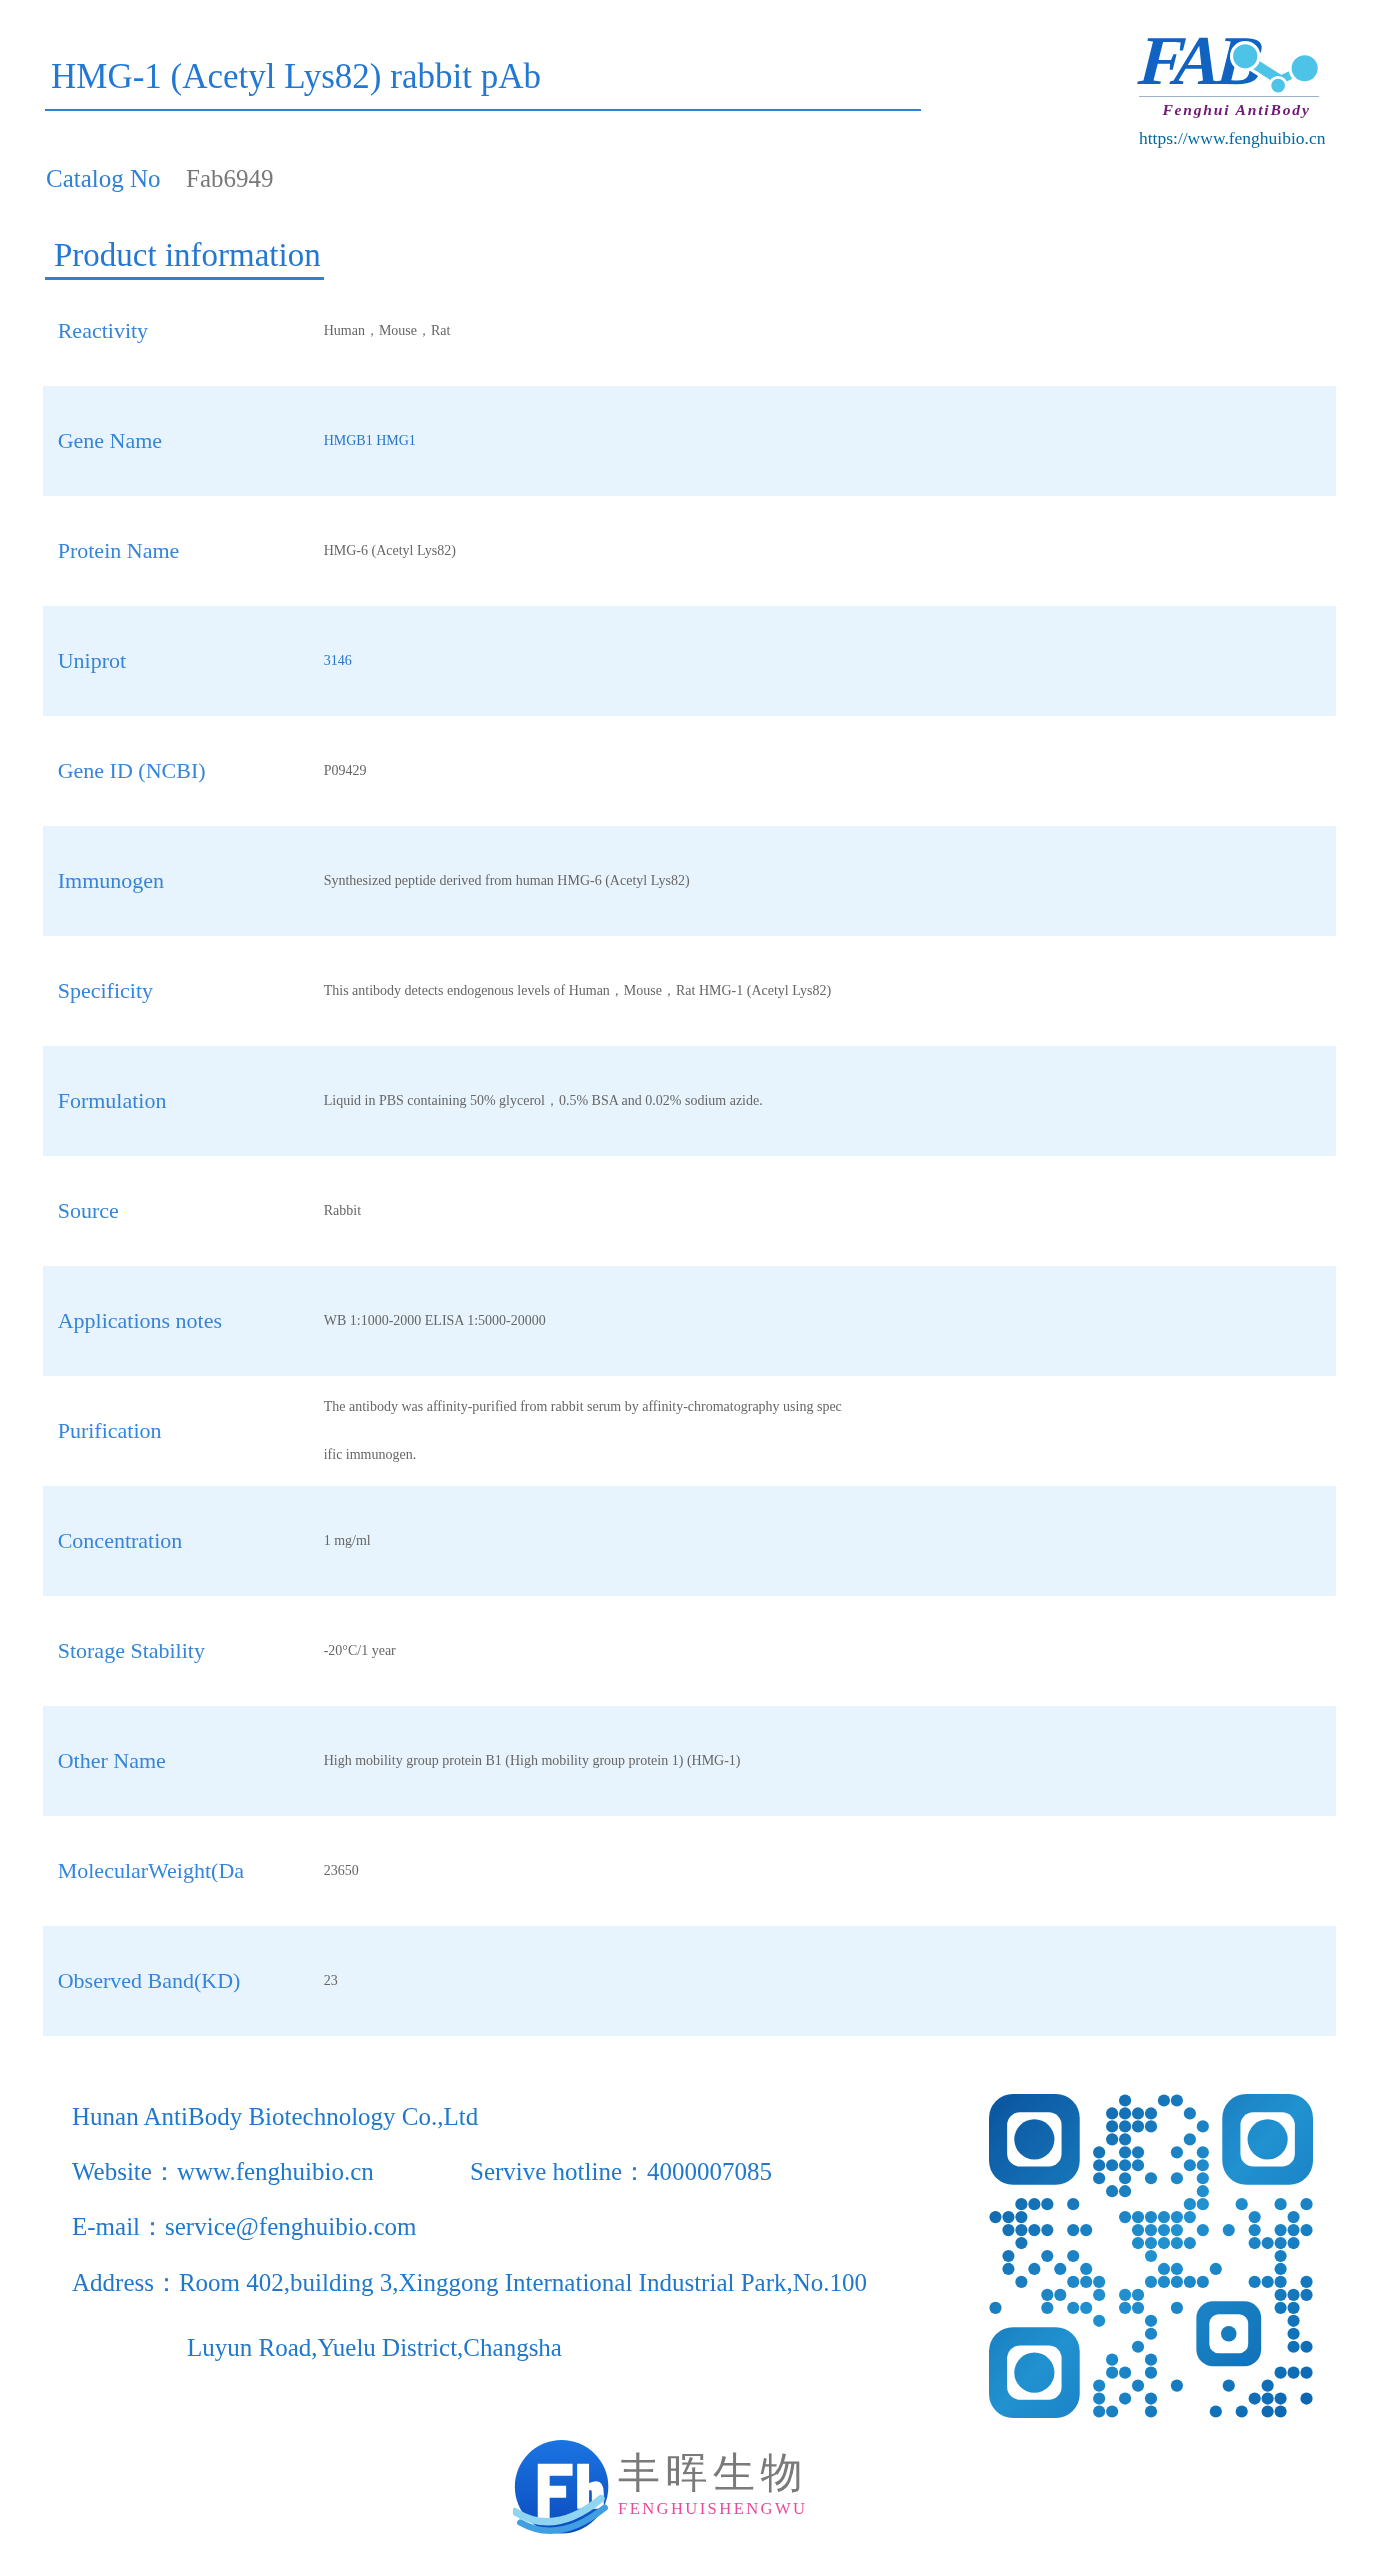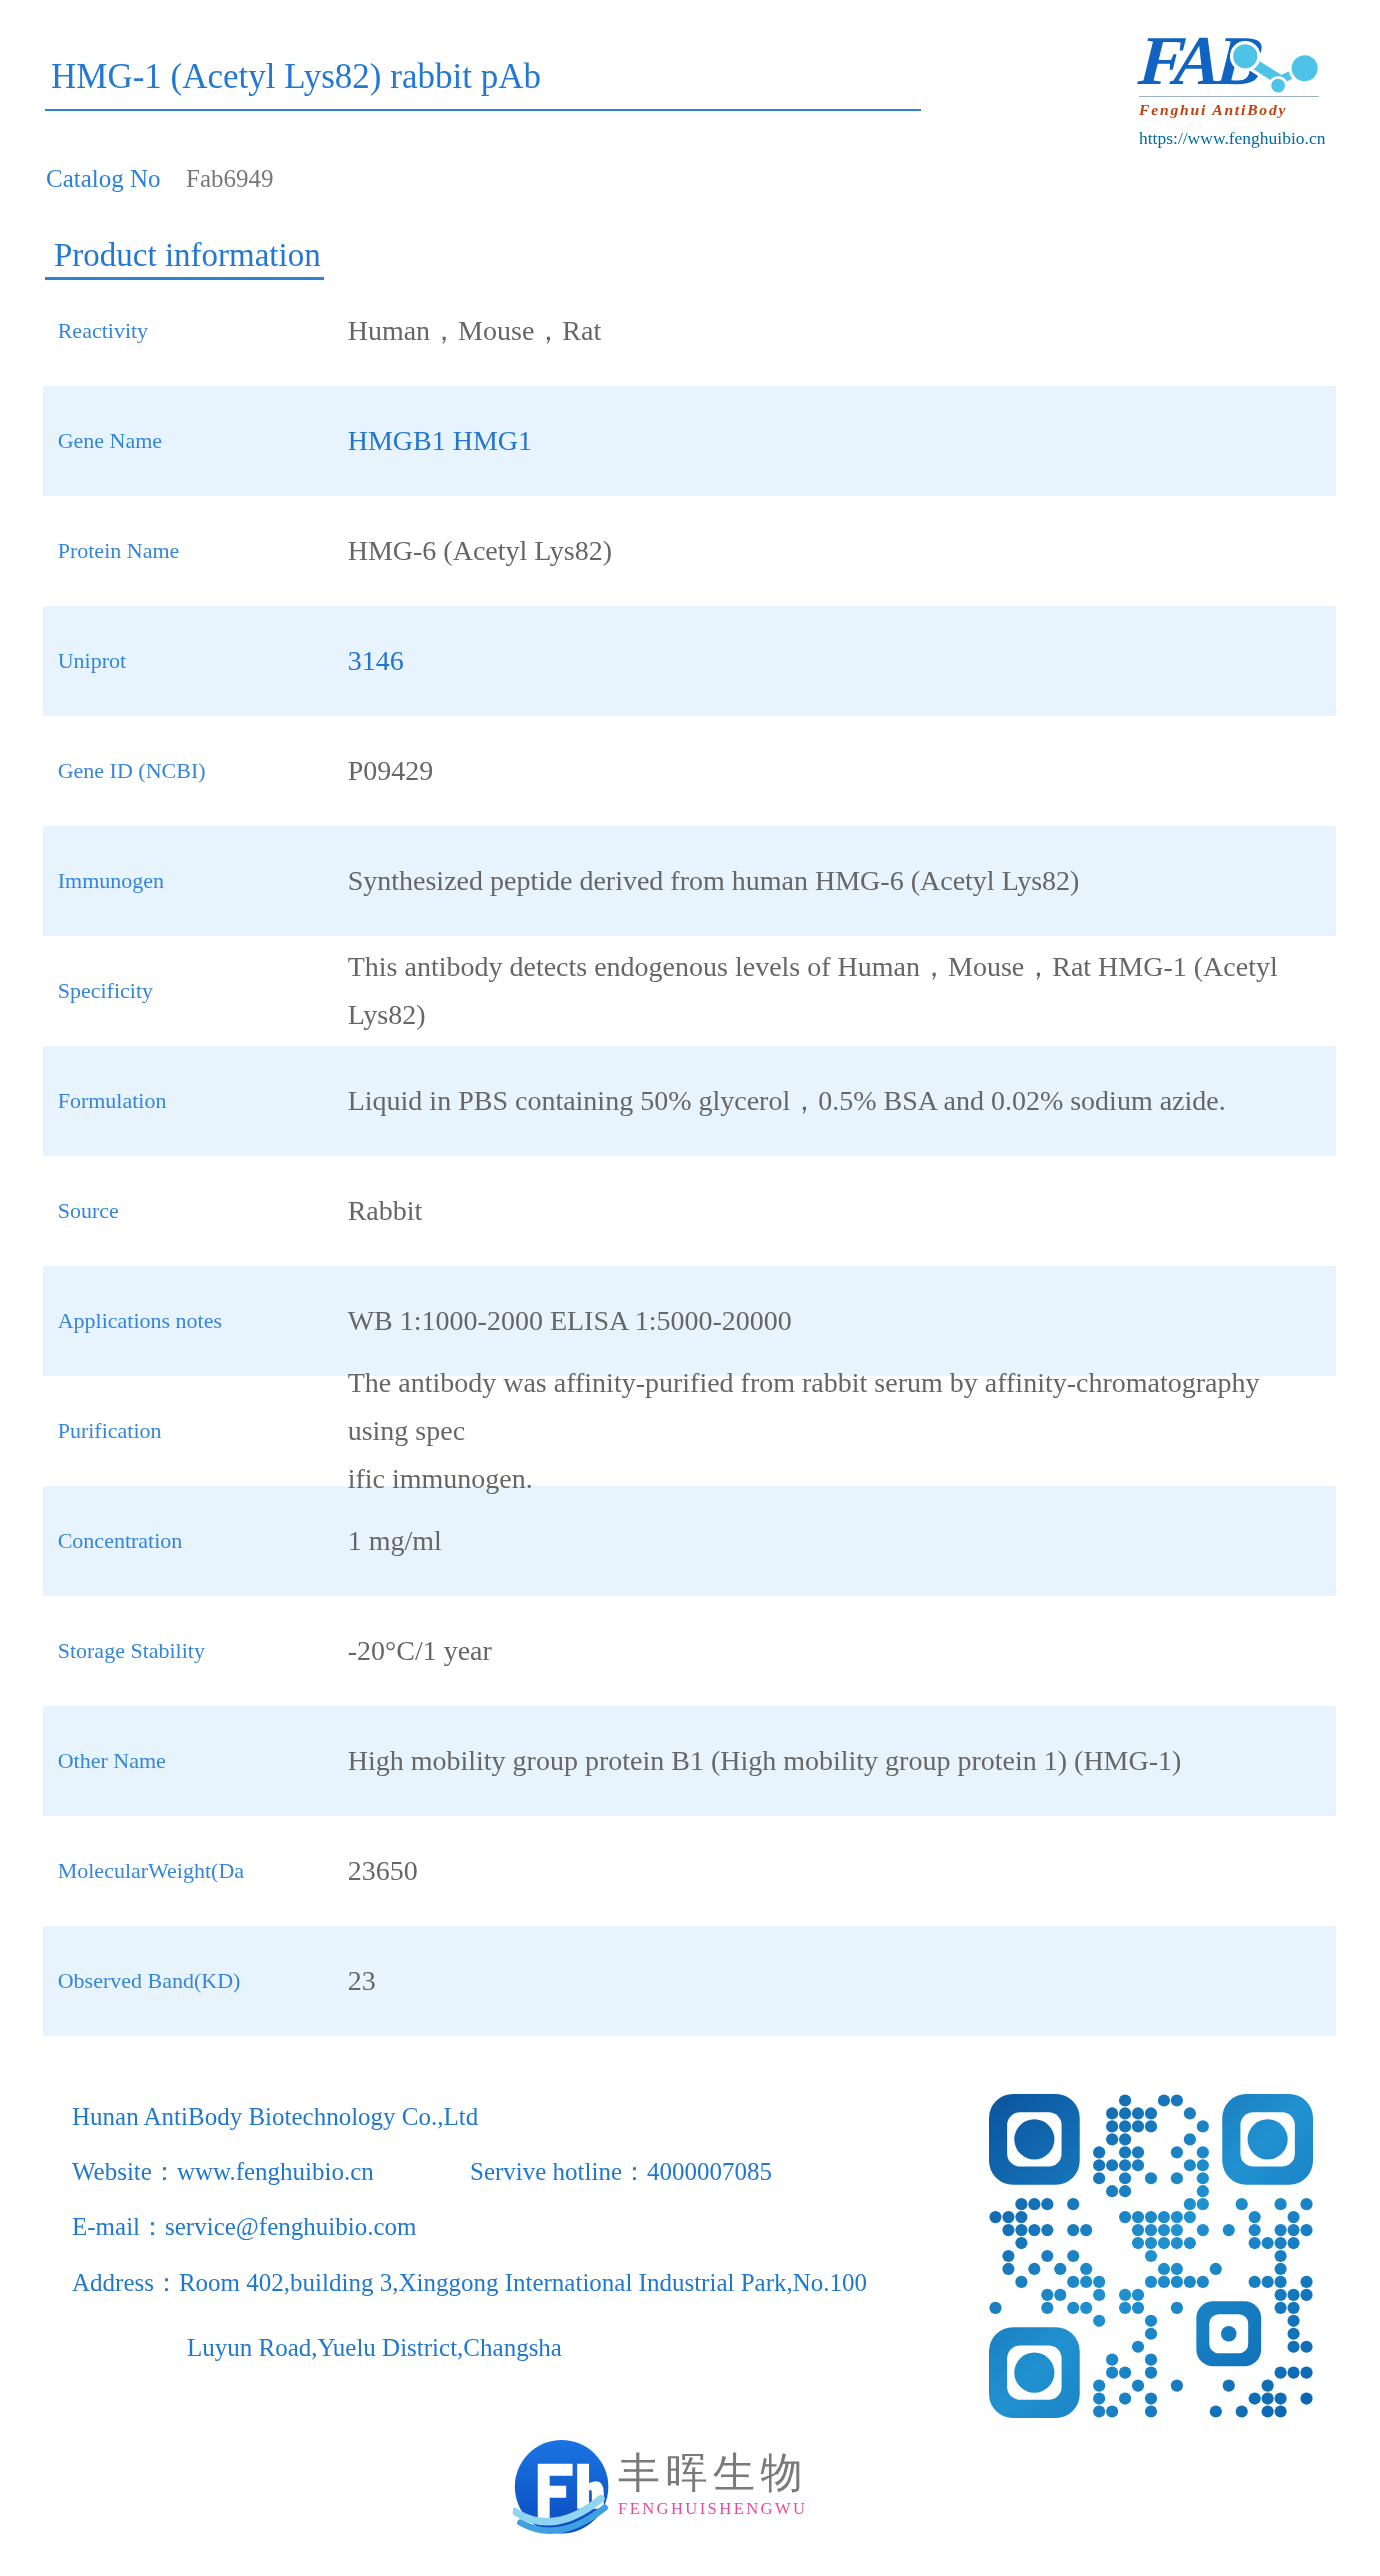--- a/index.html
+++ b/index.html
@@ -14,33 +14,33 @@
   .cat-label{color:#2e81d9;}
   .cat-value{position:absolute;left:140px;color:#787878;white-space:nowrap;}
 
   
   .logo{position:absolute;left:1139px;top:31px;width:195px;}
   .fab{font-size:70px;line-height:59px;font-weight:bold;font-style:italic;
        color:#1063c0;letter-spacing:-4.6px;transform:skewX(-4deg);}
   .molecule{position:absolute;left:75px;top:7.4px;}
   .logo-rule{margin-top:5.5px;width:180px;height:1.8px;background:#9fb3c8;}
   .logo-sub{margin-top:3.7px;font-size:15.6px;font-weight:bold;font-style:italic;
-            letter-spacing:1.8px;color:#c2410c;white-space:nowrap;}
+            letter-spacing:1.8px;color:#701a75;white-space:nowrap;text-align:center;}
   .logo-url{margin-top:9.2px;font-size:17.5px;color:#0369a1;white-space:nowrap;}
 
   
   .section-heading{position:absolute;left:46px;top:236px;font-size:33px;line-height:39px;color:#2278d3;margin-left:8px;}
   .heading-rule{position:absolute;left:45px;top:277px;width:279px;height:2.8px;background:#2e81d9;}
 
   
   .table{position:absolute;left:43px;top:276px;width:1293px;}
   .row{display:flex;align-items:center;height:110px;}
   .row:nth-child(even){background:#e8f4fd;}
   .lab{flex:0 0 266px;padding-left:14.7px;font-size:22px;color:#3585da;}
-  .val{flex:1;padding-right:22px;font-size:28px;color:#666666;white-space:pre-line;line-height:48px;margin-left:24px;}
+  .val{flex:1;padding-right:22px;font-size:14px;color:#666666;white-space:pre-line;line-height:48px;}
   .val.blue{color:#2575cd;}
 
   
   .f-line{position:absolute;left:72px;height:37px;line-height:37px;font-size:25px;
           color:#1f78cd;white-space:nowrap;}
   .f-company{top:2098px;}
   .f-web{top:2153px;}
   .f-hotline{position:absolute;left:398px;top:0;}
   .f-mail{top:2208px;}
   .f-addr1{top:2264px;}

